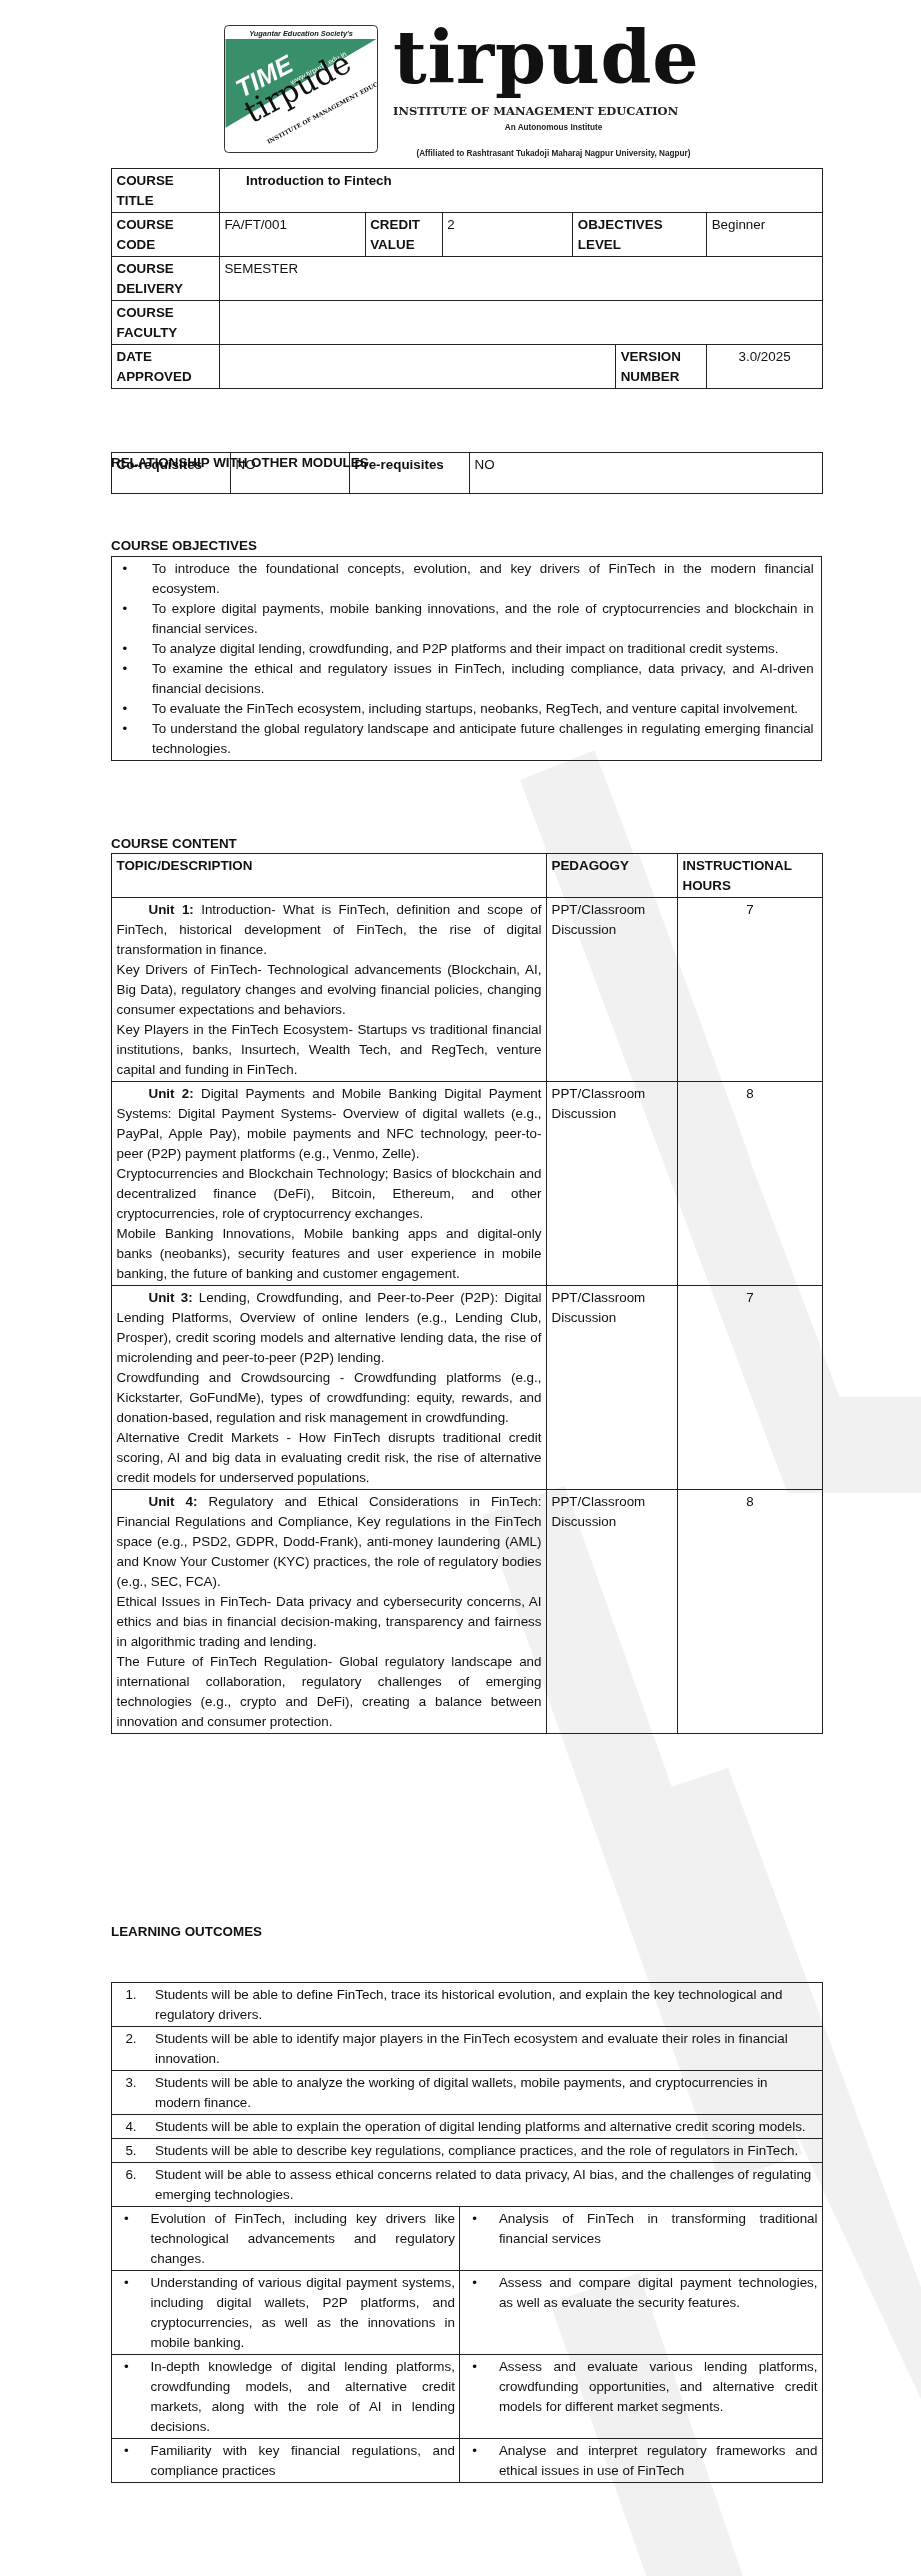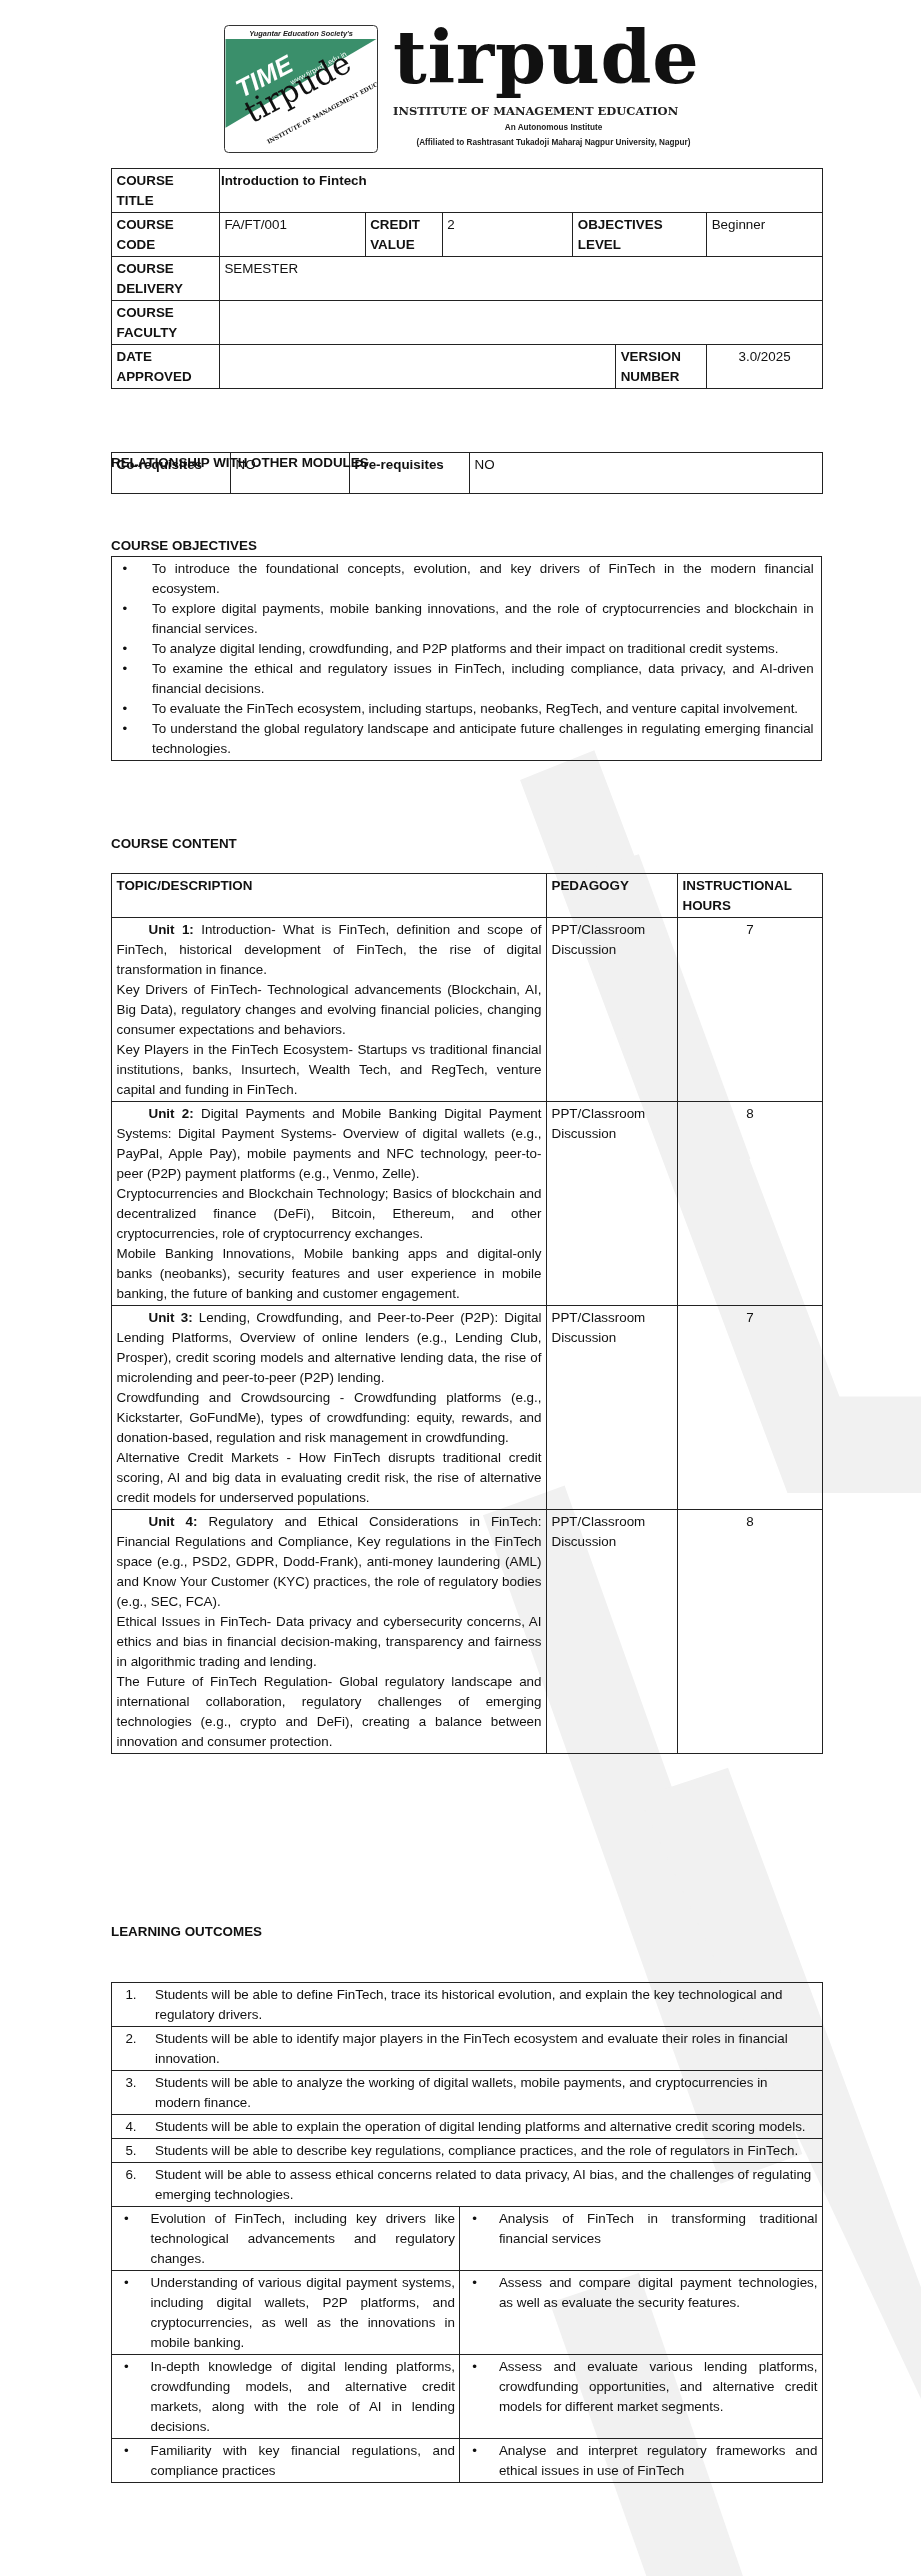--- a/index.html
+++ b/index.html
@@ -10,40 +10,40 @@
   
   .header { position: absolute; left: 224px; top: 24.5px; width: 490px; height: 128px; }
   .logo-box { position: absolute; left: 0; top: 0; width: 152px; height: 126px; border: 1.5px solid #333; border-radius: 4.5px; overflow: hidden; background: #fff; }
   .logo-society { position: absolute; left: 0; top: 3px; width: 100%; text-align: center; font-size: 7.4px; font-style: italic; font-weight: bold; color: #222; }
   .logo-green { position: absolute; left: 0; top: 13.4px; width: 152px; height: 111px; }
   .logo-tirpude { position: absolute; left: 30px; top: 68px; font-family: "DejaVu Serif", serif; font-size: 31px; transform: rotate(-28deg); transform-origin: left bottom; color: #111; }
   .brand { position: absolute; left: 169px; top: 0; width: 321px; }
   .brand-name { font-family: "DejaVu Serif", serif; font-weight: bold; font-size: 73px; line-height: 74px; letter-spacing: 0.7px; margin: -4.5px 0 0 0; color: #111; }
   .brand-inst { font-family: "DejaVu Serif", serif; font-weight: bold; font-size: 11.5px; margin-top: 10.4px; color: #222; }
   .brand-auto { font-family: "Liberation Sans", sans-serif; font-weight: bold; font-size: 8.2px; text-align: center; margin-top: 4.5px; color: #222; }
-  .brand-aff { font-family: "Liberation Sans", sans-serif; font-weight: bold; font-size: 8.2px; text-align: center; margin-top: 6px; color: #222; }
+  .brand-aff { font-family: "Liberation Sans", sans-serif; font-weight: bold; font-size: 8.2px; text-align: center; margin-top: 17px; color: #222; }
 
   
   table { border-collapse: collapse; position: absolute; left: 111px; width: 712px; font-size: 13.4px; line-height: 20px; }
   td, th { border: 1.1px solid #222; vertical-align: top; padding: 1.5px 4.5px 1.5px 4.5px; text-align: left; font-weight: normal; }
   .b { font-weight: bold; margin-left: 32px; }
   .section-title { position: absolute; left: 111px; font-weight: bold; font-size: 13.4px; line-height: 16.3px; }
 
   .info-table { top: 168px; }
   .info-table td { height: 39px; }
 
   .rel-table { top: 452px; }
   .rel-table td { height: 37px; }
 
   .obj-box { position: absolute; left: 111px; top: 556px; width: 709px; border: 1.1px solid #222; padding: 1.5px 0 1.5px 0; }
   .obj-box ul { margin: 0; padding: 0 7.4px 0 0; list-style: none; }
   .obj-box li { position: relative; padding-left: 40px; font-size: 13.4px; line-height: 20px; text-align: justify; }
   .bullet { position: absolute; left: 10.4px; top: 0; font-size: 13.4px; }
 
-  .content-table { top: 873px; }
+  .content-table { top: 853px; }
   .content-table td { text-align: justify; }
   .content-table .ped { text-align: left; }
   .content-table .hrs { text-align: center; }
   .para { display: block; }
 
   .lo-box { position: absolute; left: 111px; top: 1982px; width: 712px; }
   .lo-row { border: 1.1px solid #222; border-bottom: none; font-size: 13.4px; line-height: 20px; padding: 1.5px 6px 1.5px 0; position: relative; padding-left: 43px; }
   .lo-num { position: absolute; left: 13.4px; top: 1.5px; }
 
   .ks-table { position: relative; left: 0; width: 712px; }
@@ -91,21 +91,21 @@
         <col style="width:146px">
         <col style="width:77px">
         <col style="width:131px">
         <col style="width:43px">
         <col style="width:91px">
         <col style="width:116px">
     </colgroup>
     <tbody>
         <tr>
       <td class="b">COURSE TITLE</td>
-      <td colspan="6" class="b" style="padding-left:1px">Introduction to Fintech</td>
+      <td colspan="6" class="b" style="padding-left:26px">Introduction to Fintech</td>
     </tr>
     <tr>
       <td class="b">COURSE CODE</td>
       <td>FA/FT/001</td>
       <td class="b">CREDIT VALUE</td>
       <td>2</td>
       <td colspan="2" class="b">OBJECTIVES LEVEL</td>
       <td>Beginner</td>
     </tr>
     <tr>

